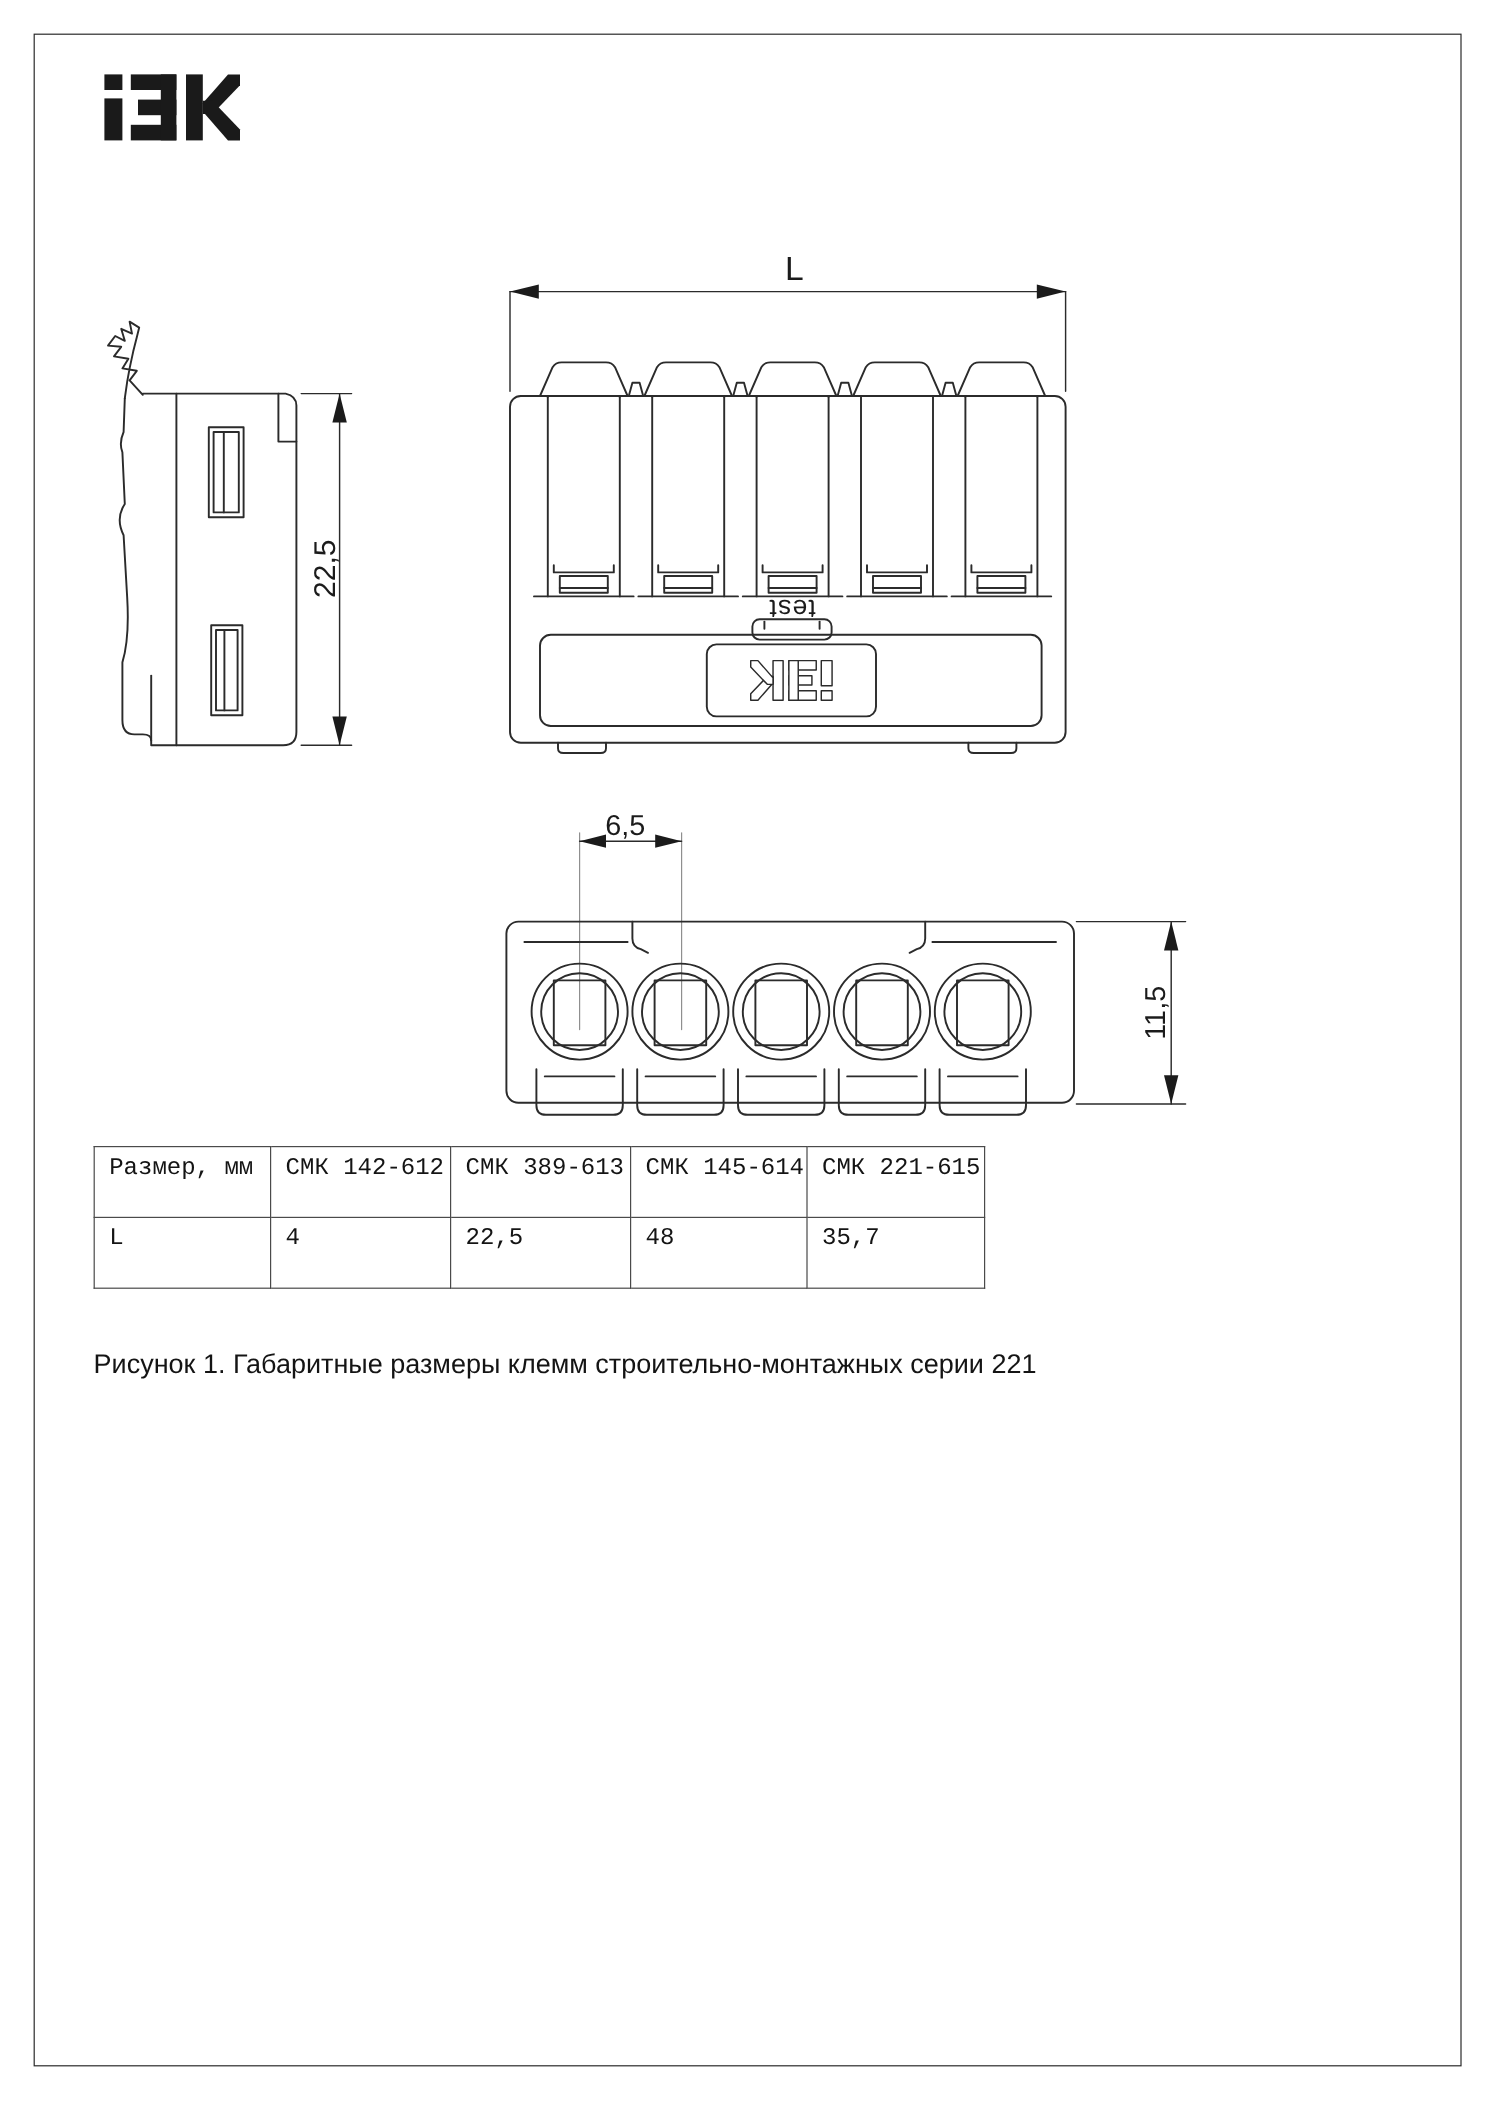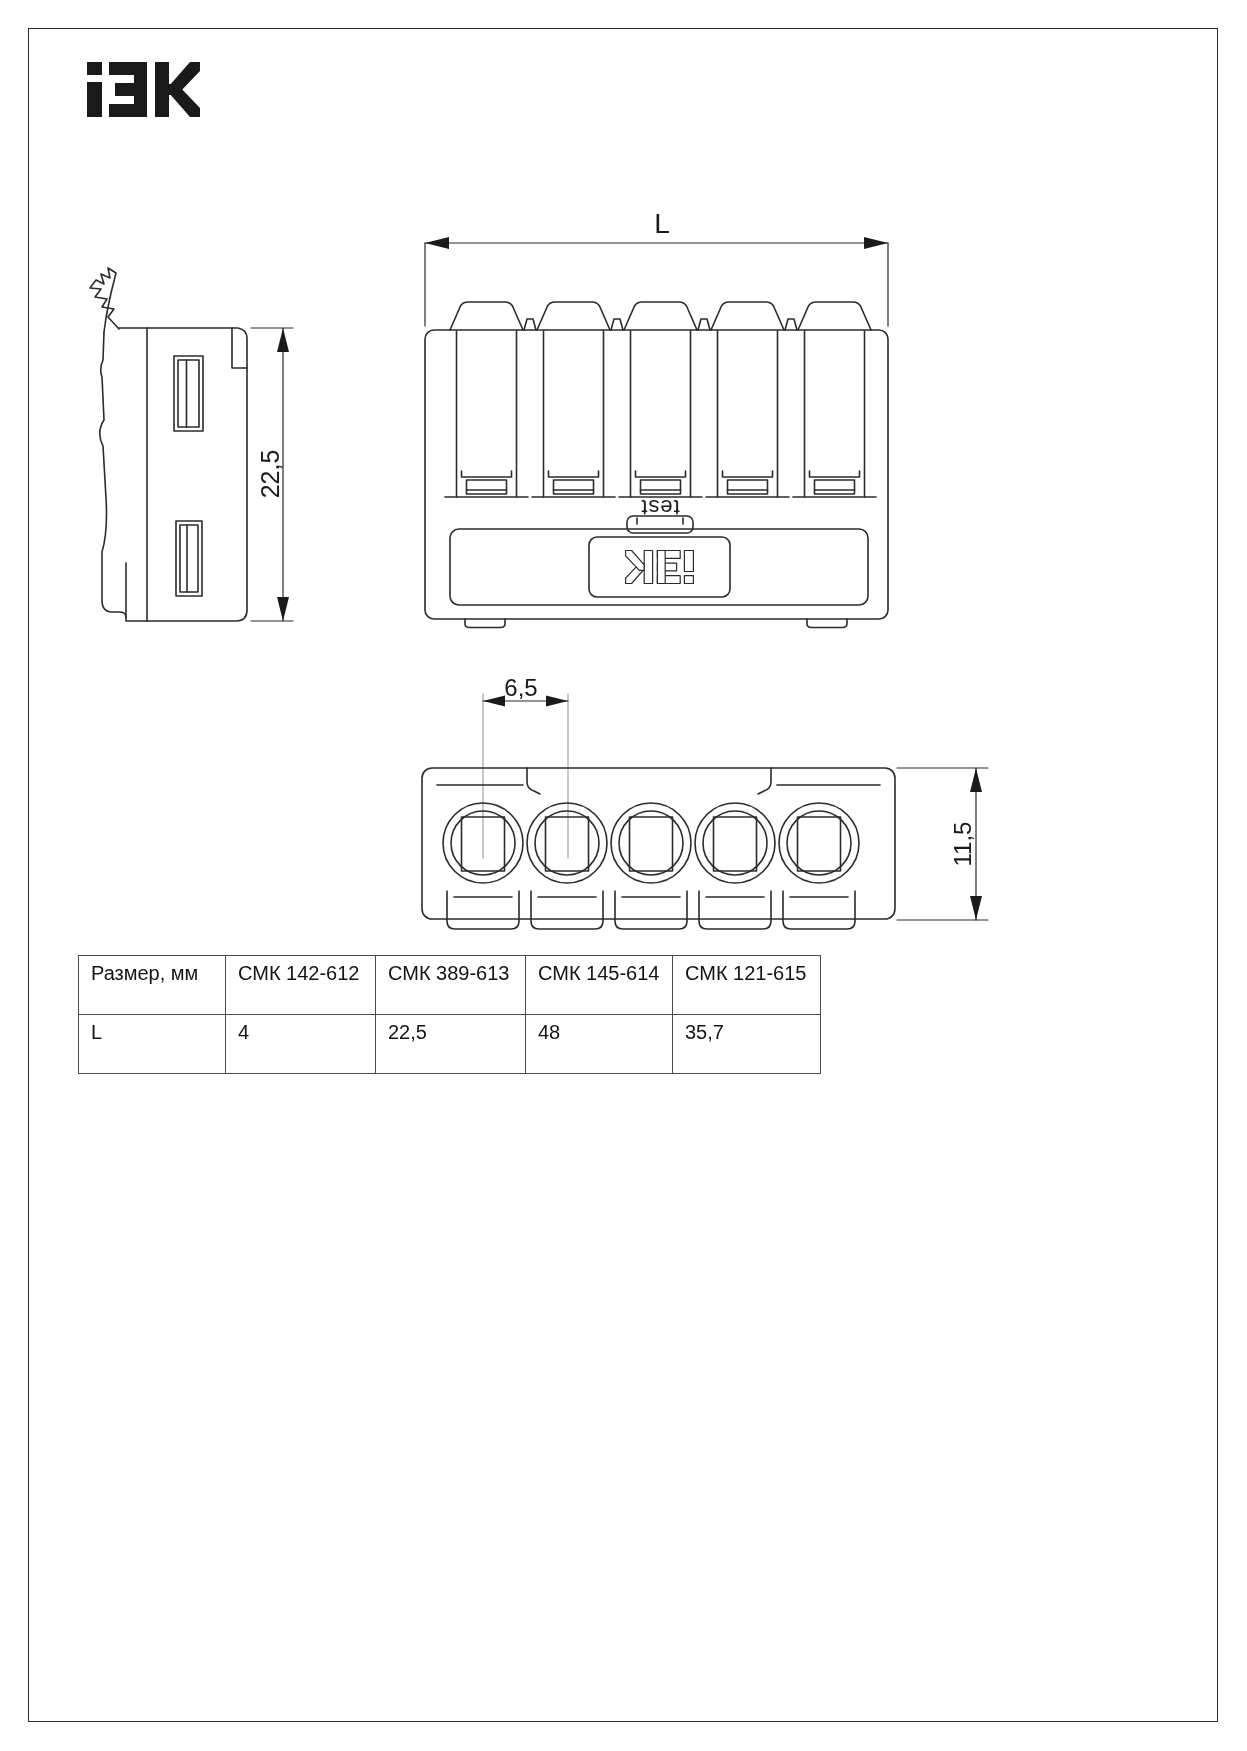--- a/index.html
+++ b/index.html
@@ -4,21 +4,21 @@
 <style>
   html,body{margin:0;padding:0;background:#ffffff;}
   .page{position:relative;width:1247px;height:1751px;background:#ffffff;
         font-family:"Liberation Sans", sans-serif;color:#141414;overflow:hidden;}
   .page-border{position:absolute;left:28px;top:28px;width:1190px;height:1694px;
         border:1px solid #2b2b2b;box-sizing:border-box;}
   .drawing-svg{position:absolute;left:0;top:0;width:1247px;height:1751px;}
   svg text{font-family:"Liberation Sans", sans-serif;fill:#1b1b1b;}
 
   .dim-table{position:absolute;left:78px;top:955px;width:742px;
-        border-collapse:collapse;table-layout:fixed;font-size:20px;color:#141414;}
+        border-collapse:collapse;table-layout:fixed;font-size:20px;color:#141414;font-family:Liberation Mono, monospace;}
   .dim-table td{border:1px solid #4a4a4a;height:52px;padding:6px 0 0 12px;
         vertical-align:top;background:#ffffff;}
   .caption{position:absolute;left:78px;top:1124px;width:1000px;font-size:22.5px;color:#141414;}
 </style>
 </head>
 <body>
 
 <div class="page">
   <div class="page-border"></div>
 
@@ -167,25 +167,26 @@
         <col style="width:150px">
         <col style="width:147px">
         <col style="width:148px">
       </colgroup>
     <tbody>
       <tr>
         <td>Размер, мм</td>
         <td>СМК 142-612</td>
         <td>СМК 389-613</td>
         <td>СМК 145-614</td>
-        <td>СМК 121-615</td>
+        <td>СМК 221-615</td>
       </tr>
       <tr>
         <td>L</td>
         <td>4</td>
         <td>22,5</td>
         <td>48</td>
         <td>35,7</td>
       </tr>
     </tbody>
   </table>
 
+  <div class="caption">Рисунок 1. Габаритные размеры клемм строительно-монтажных серии 221</div>
 </div>
 
 </body></html>

